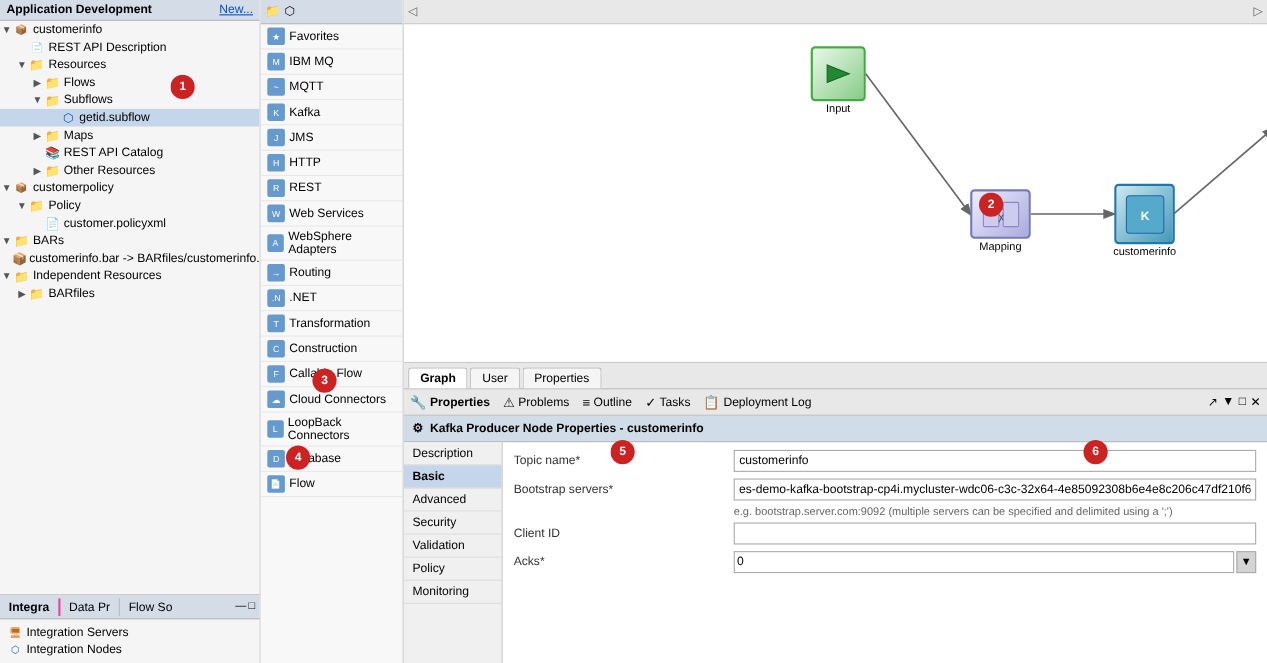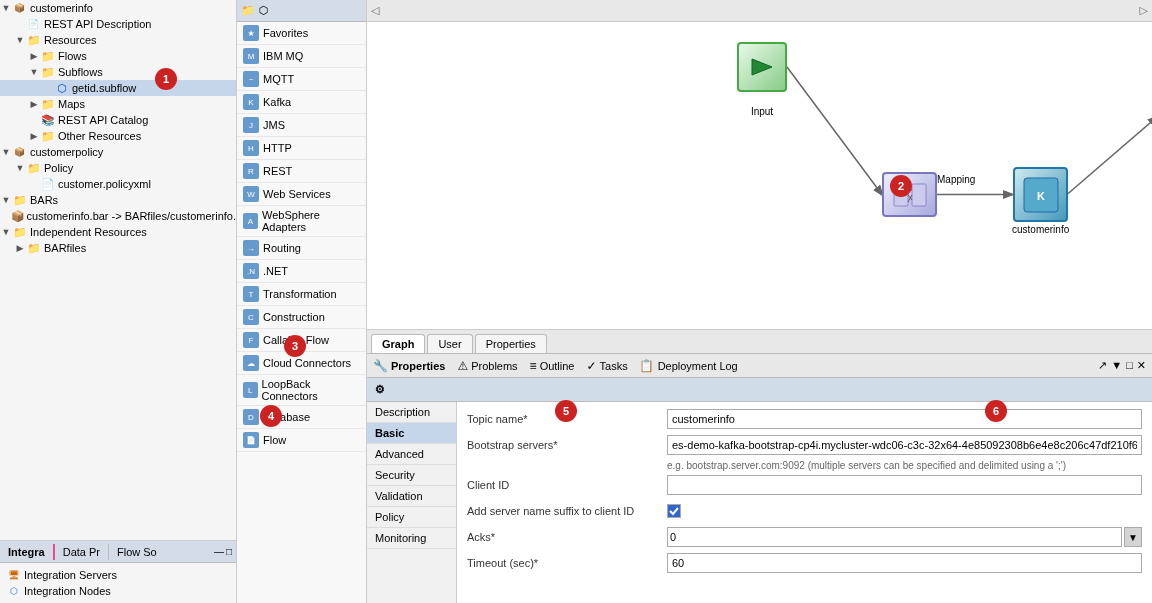--- a/index.html
+++ b/index.html
@@ -323,20 +323,24 @@
       display: flex; align-items: center; justify-content: center;
       cursor: pointer;
       font-size: 10px;
     }
   </style>
 </head>
 <body>
 
 <div class="main-content">
   <div class="left-panel">
+    <div class="left-panel-header">
+      <span class="left-panel-header-title">Application Development</span>
+      <span class="left-panel-header-link">New...</span>
+    </div>
     <div class="tree-container">
 
     <div class="tree-item">
           <span class="tree-indent" style="width: 0px;"></span>
           <span class="tree-toggle">▼</span>
           <span class="tree-icon">📦</span>
           <span class="tree-label">customerinfo</span>
         </div>
         <div class="tree-item">
           <span class="tree-indent" style="width: 14px;"></span>
@@ -579,23 +583,23 @@
 </marker>
             </defs>
           </svg>
 
       <div class="flow-node node-input" style="position: absolute; left: 370px; top: 20px; display: flex; flex-direction: column; align-items: center; cursor: pointer;">
             <div class="flow-node-icon" style="width: 50px; height: 50px; display: flex; align-items: center; justify-content: center; border-radius: 4px; background: linear-gradient(135deg, rgb(232, 248, 232), rgb(136, 204, 136)); border: 2px solid rgb(68, 170, 68);">
               <svg width="28" height="28" viewBox="0 0 28 28">
                 <polygon points="4,6 24,14 4,22" fill="#228833" stroke="#116622" stroke-width="1"></polygon>
               </svg>
             </div>
-            <div style="font-size: 10px; margin-top: 14px; text-align: center;">Input</div>
+            <div style="font-size: 10px; margin-top: 2px; text-align: center;">Input</div>
           </div>
-          <div class="flow-node node-mapping" style="position: absolute; left: 515px; top: 150px; display: flex; flex-direction: row; align-items: flex-start; cursor: pointer;">
+          <div class="flow-node node-mapping" style="position: absolute; left: 515px; top: 150px; display: flex; flex-direction: column; align-items: center; cursor: pointer;">
             <div class="flow-node-icon" style="width: 55px; height: 45px; display: flex; align-items: center; justify-content: center; border-radius: 4px; background: linear-gradient(135deg, rgb(238, 238, 255), rgb(170, 170, 221)); border: 2px solid rgb(119, 119, 187);">
               <svg width="36" height="30" viewBox="0 0 36 30">
                 <rect x="2" y="4" width="14" height="22" fill="#ccccee" stroke="#8888cc" stroke-width="1" rx="1"></rect>
                 <rect x="20" y="4" width="14" height="22" fill="#ccccee" stroke="#8888cc" stroke-width="1" rx="1"></rect>
                 <line x1="16" y1="10" x2="20" y2="10" stroke="#555" stroke-width="1"></line>
                 <line x1="16" y1="15" x2="20" y2="20" stroke="#555" stroke-width="1"></line>
                 <line x1="16" y1="22" x2="20" y2="15" stroke="#555" stroke-width="1"></line>
               </svg>
             </div>
             <div style="font-size: 10px; margin-top: 2px; text-align: center;">Mapping</div>
@@ -644,20 +648,21 @@
           </span>
           <div class="props-toolbar-right">
             <span style="cursor: pointer;">↗</span>
             <span style="cursor: pointer;">▼</span>
             <span style="cursor: pointer;">□</span>
             <span style="cursor: pointer;">✕</span>
           </div>
         </div>
       <div class="props-title-bar">
         <span>⚙</span>
+        <span>Kafka Producer Node Properties - customerinfo</span>
       </div>
       <div class="props-body">
         <div class="props-left-nav" id="props-nav">
 
         <div class="props-nav-item">Description</div>
             <div class="props-nav-item active">Basic</div>
             <div class="props-nav-item">Advanced</div>
             <div class="props-nav-item">Security</div>
             <div class="props-nav-item">Validation</div>
             <div class="props-nav-item">Policy</div>
@@ -672,38 +677,26 @@
             <div class="form-row">
               <div class="form-label">Bootstrap servers*</div>
               <input type="text" class="form-input" value="es-demo-kafka-bootstrap-cp4i.mycluster-wdc06-c3c-32x64-4e85092308b6e4e8c206c47df210f622-0000.us-east.containers.appdomain.cloud:443" style="">
             </div>
             <div class="form-hint">e.g. bootstrap.server.com:9092 (multiple servers can be specified and delimited using a ';')</div>
             <div class="form-row">
               <div class="form-label">Client ID</div>
               <input type="text" class="form-input" style="">
             </div>
             <div class="form-row">
-              <div class="form-label">Add server name suffix to client ID</div>
-              <div class="form-checkbox">
-                <svg width="12" height="12" viewBox="0 0 12 12">
-                  <polyline points="2,6 5,9 10,3" stroke="white" stroke-width="2" fill="none"></polyline>
-                </svg>
-              </div>
-            </div>
-            <div class="form-row">
               <div class="form-label">Acks*</div>
               <div class="form-select-wrapper">
                 <input type="text" class="form-select" value="0" style="">
                 <div class="form-select-btn">▼</div>
               </div>
             </div>
-            <div class="form-row">
-              <div class="form-label">Timeout (sec)*</div>
-              <input type="text" class="form-input" value="60" style="">
-            </div>
           </div>
       </div>
     </div>
   </div>
 </div>
 
 <div class="annotation-circle" style="left: 155px; top: 68px; position: fixed;">1</div>
 <div class="annotation-circle" style="left: 890px; top: 175px; position: fixed;">2</div>
 <div class="annotation-circle" style="left: 284px; top: 335px; position: fixed;">3</div>
 <div class="annotation-circle" style="left: 260px; top: 405px; position: fixed;">4</div>

